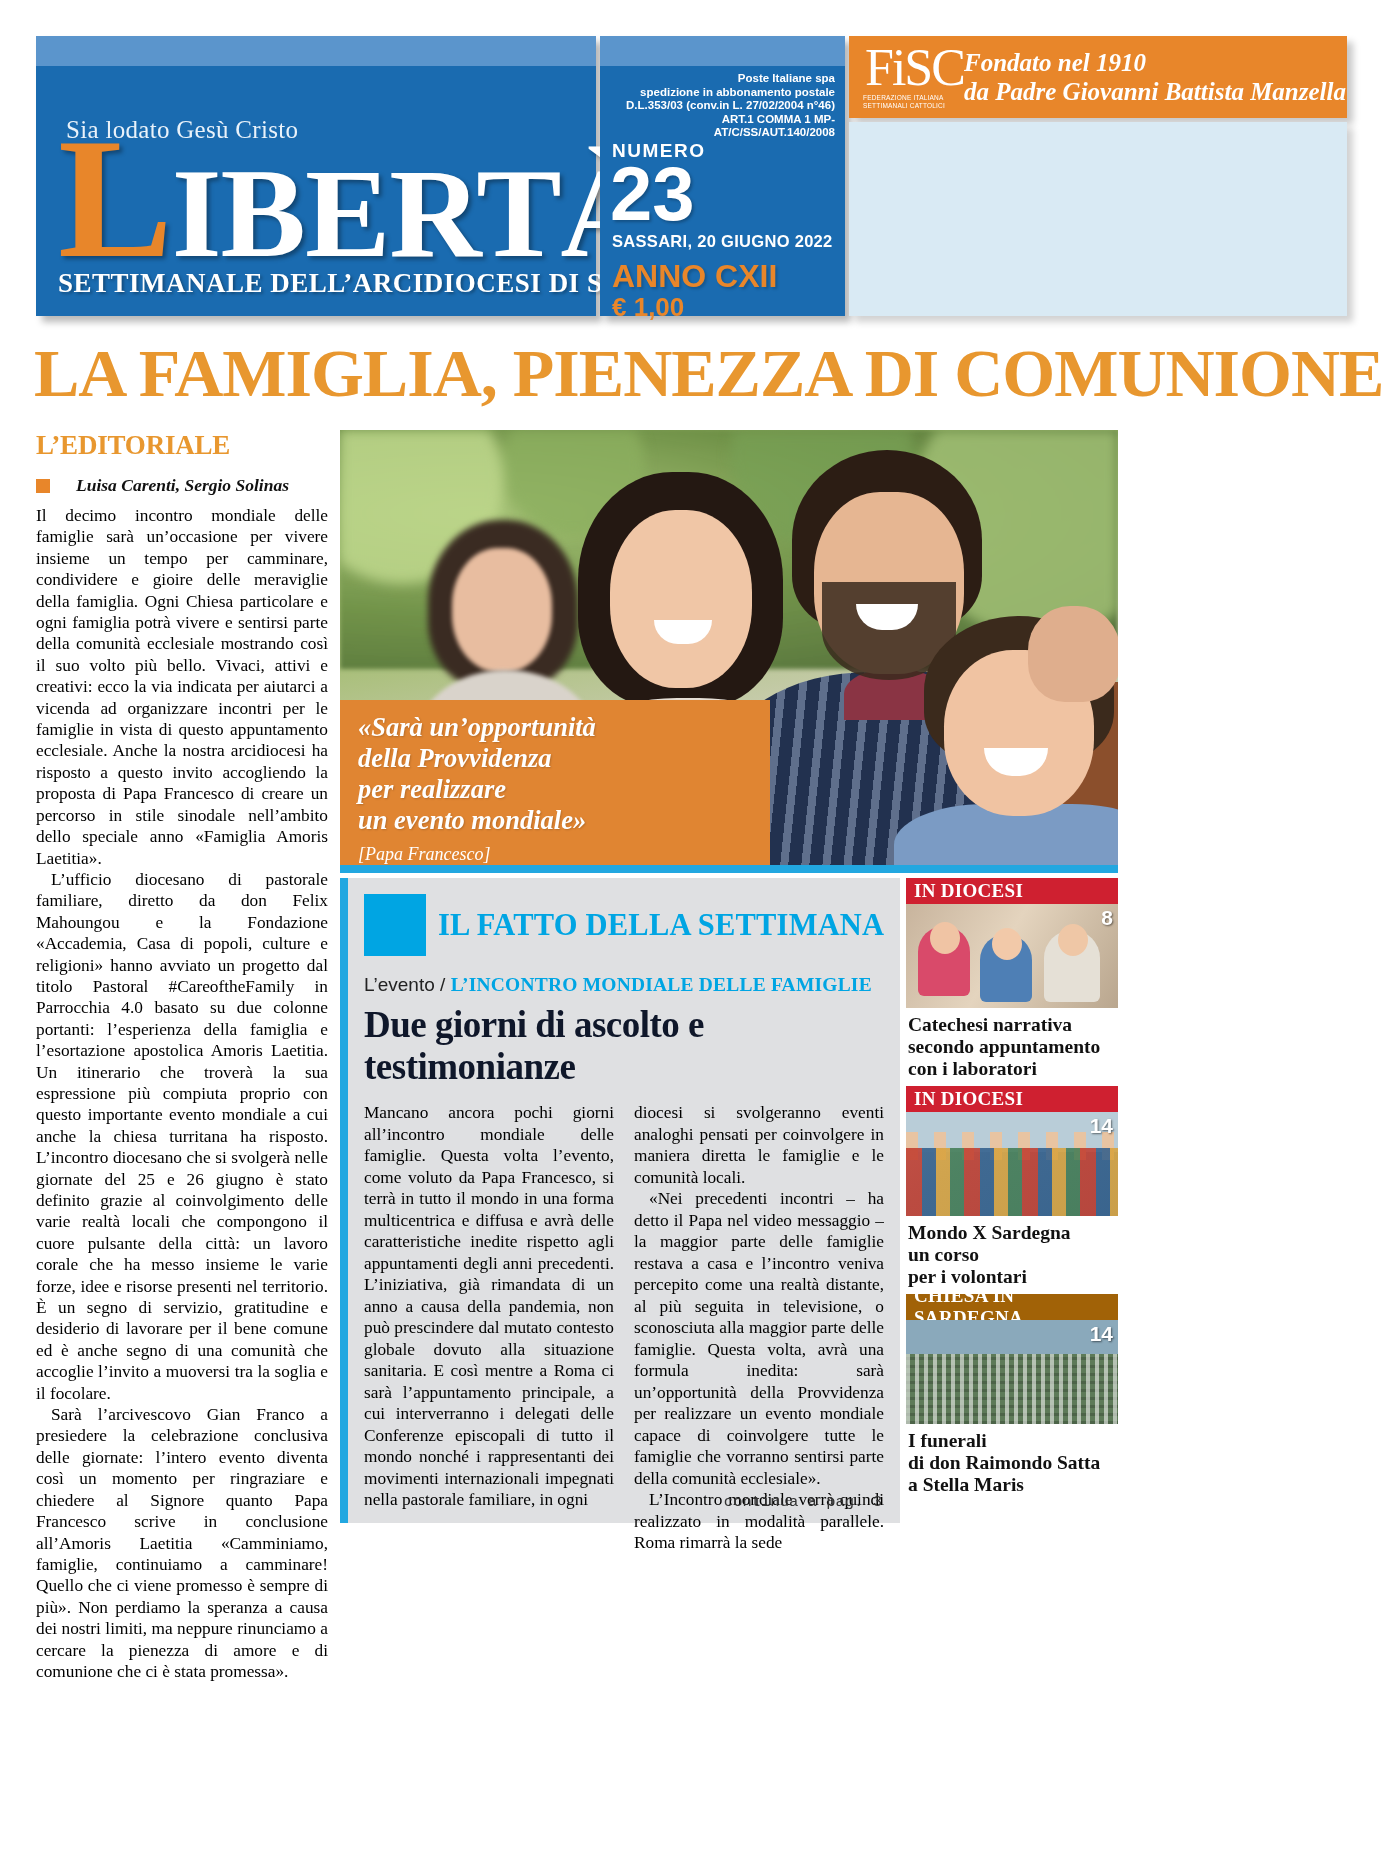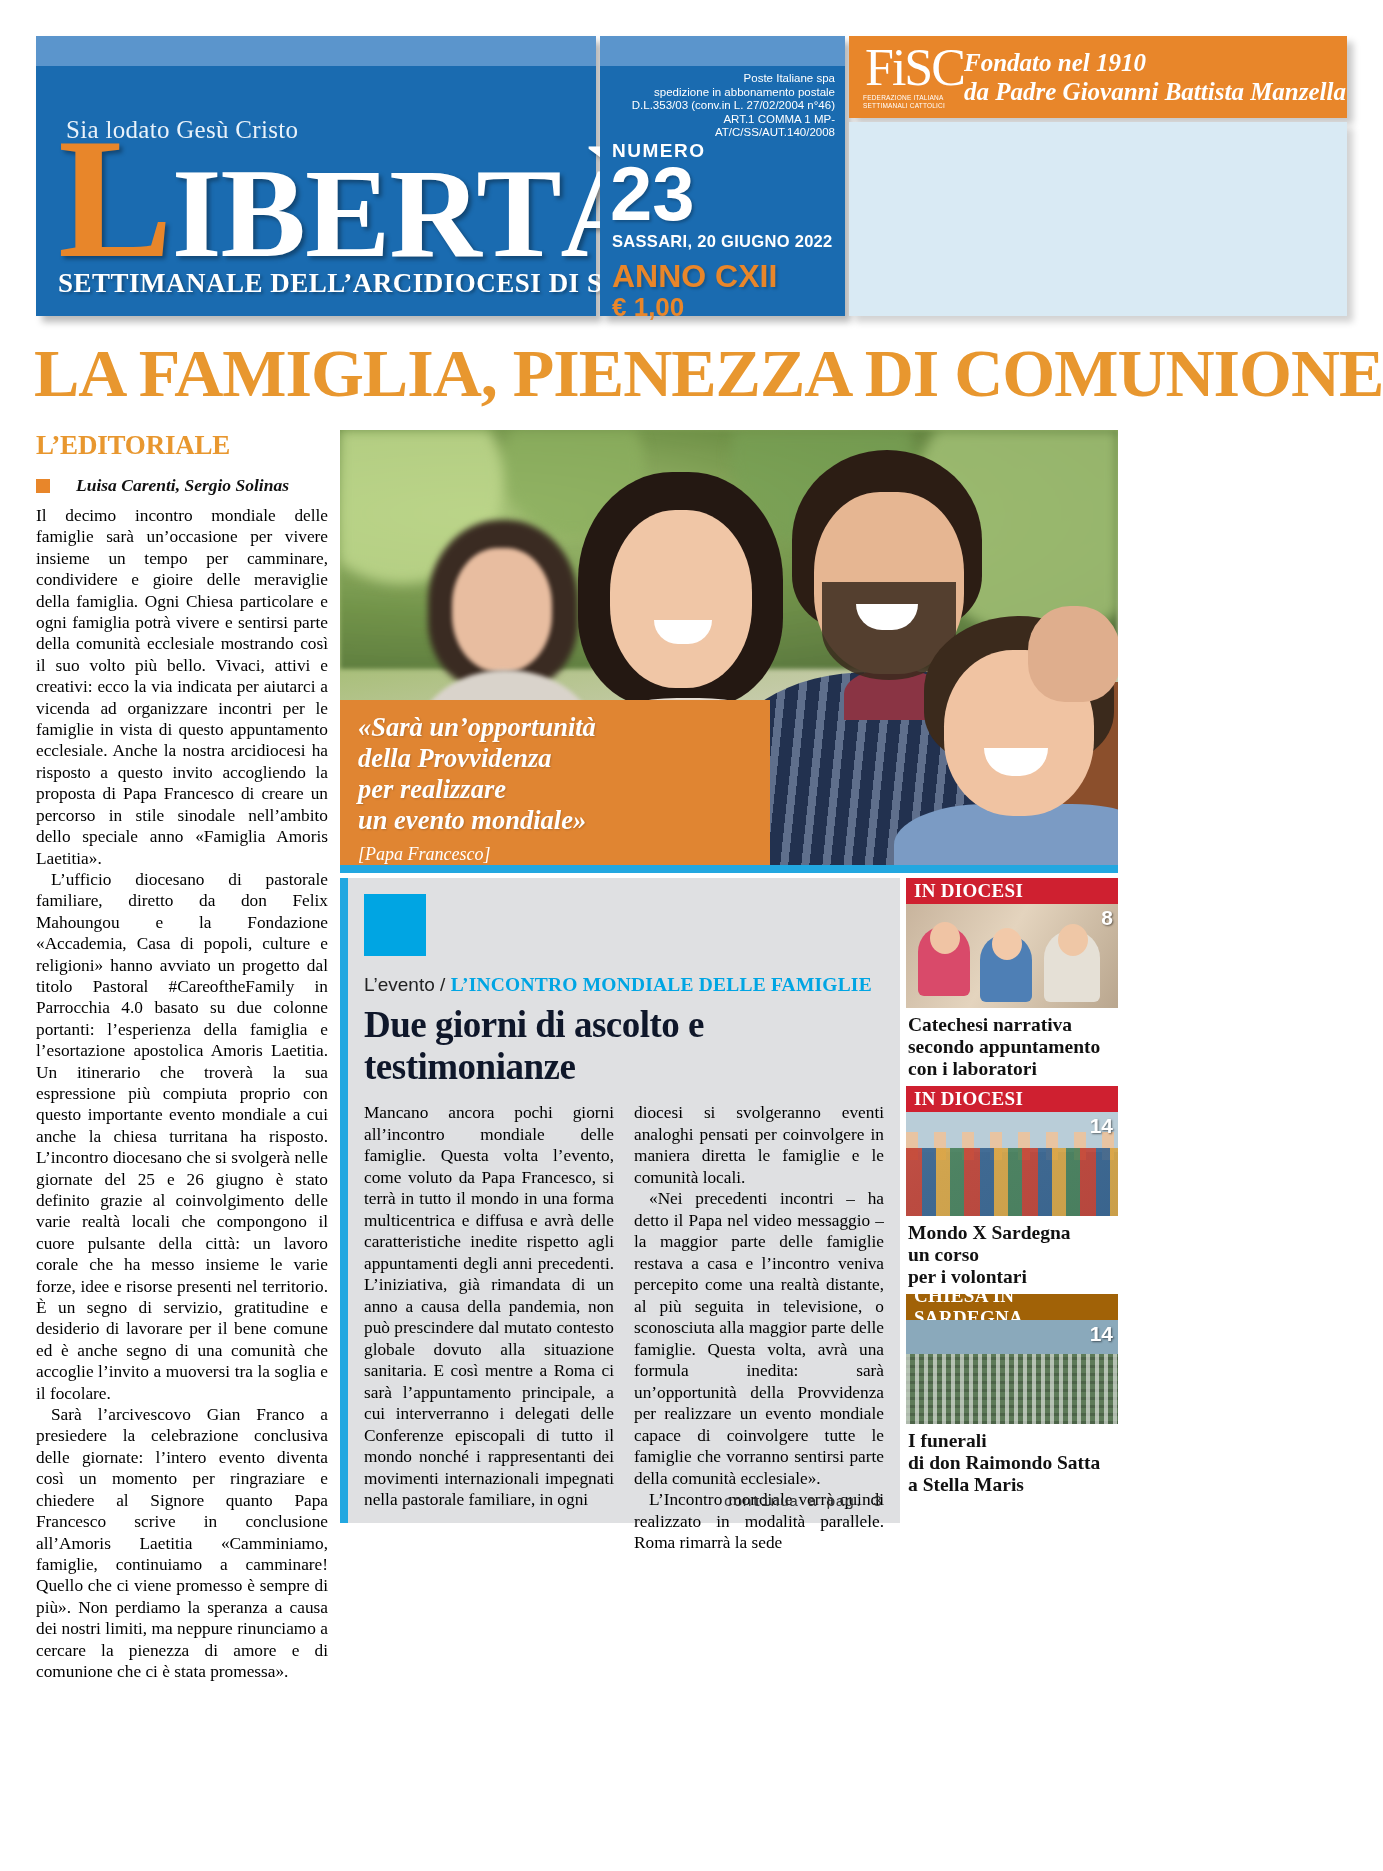--- a/index.html
+++ b/index.html
@@ -58,21 +58,21 @@
     box-shadow: 6px 6px 7px rgba(0,0,0,0.28);
     margin-left: 4px;
     padding: 0 8px;
     color: #fff;
   }
   .mh-mid .topband { position:absolute; left:0; top:0; width:100%; height:30px; background:#5b95cc; }
   .mh-postal {
     position: absolute; left: 4px; top: 36px; width: 237px;
     text-align: right;
     font-family: "Liberation Sans", sans-serif;
-    font-weight: normal; font-size: 11.5px; line-height: 13.5px;
+    font-weight: bold; font-size: 11.5px; line-height: 13.5px;
     color: #ffffff;
     padding-right: 6px;
   }
   .mh-numlabel {
     position: absolute; left: 12px; top: 104px;
     font-family: "Liberation Sans", sans-serif;
     font-weight: bold; font-size: 19px; letter-spacing: 1.5px; color: #ffffff;
   }
   .mh-numbig {
     position: absolute; left: 10px; top: 120px;
@@ -400,20 +400,21 @@
 
   <div class="photo-caption">
     <div class="q">«Sarà un’opportunità<br>della Provvidenza<br>per realizzare<br>un evento mondiale»</div>
     <div class="attr">[Papa Francesco]</div>
   </div>
   <div class="photo-strip"></div>
 
   <div class="fatto">
     <div class="fatto-head">
       <span class="sq"></span>
+      <span class="t">IL FATTO DELLA SETTIMANA</span>
     </div>
     <div class="fatto-kicker"><span>L’evento / </span><span class="blue">L’INCONTRO MONDIALE DELLE FAMIGLIE</span></div>
     <div class="fatto-title">Due giorni di ascolto e testimonianze</div>
     <div class="fatto-cols">
       <div class="col">
           <p>Mancano ancora pochi giorni all’incontro mondiale delle famiglie. Questa volta l’evento, come voluto da Papa Francesco, si terrà in tutto il mondo in una forma multicentrica e diffusa e avrà delle caratteristiche inedite rispetto agli appuntamenti degli anni precedenti. L’iniziativa, già rimandata di un anno a causa della pandemia, non può prescindere dal mutato contesto globale dovuto alla situazione sanitaria. E così mentre a Roma ci sarà l’appuntamento principale, a cui interverranno i delegati delle Conferenze episcopali di tutto il mondo nonché i rappresentanti dei movimenti internazionali impegnati nella pastorale familiare, in ogni</p>
         </div>
       <div class="col">
           <p>diocesi si svolgeranno eventi analoghi pensati per coinvolgere in maniera diretta le famiglie e le comunità locali.</p>
           <p>«Nei precedenti incontri – ha detto il Papa nel video messaggio – la maggior parte delle famiglie restava a casa e l’incontro veniva percepito come una realtà distante, al più seguita in televisione, o sconosciuta alla maggior parte delle famiglie. Questa volta, avrà una formula inedita: sarà un’opportunità della Provvidenza per realizzare un evento mondiale capace di coinvolgere tutte le famiglie che vorranno sentirsi parte della comunità ecclesiale».</p>

